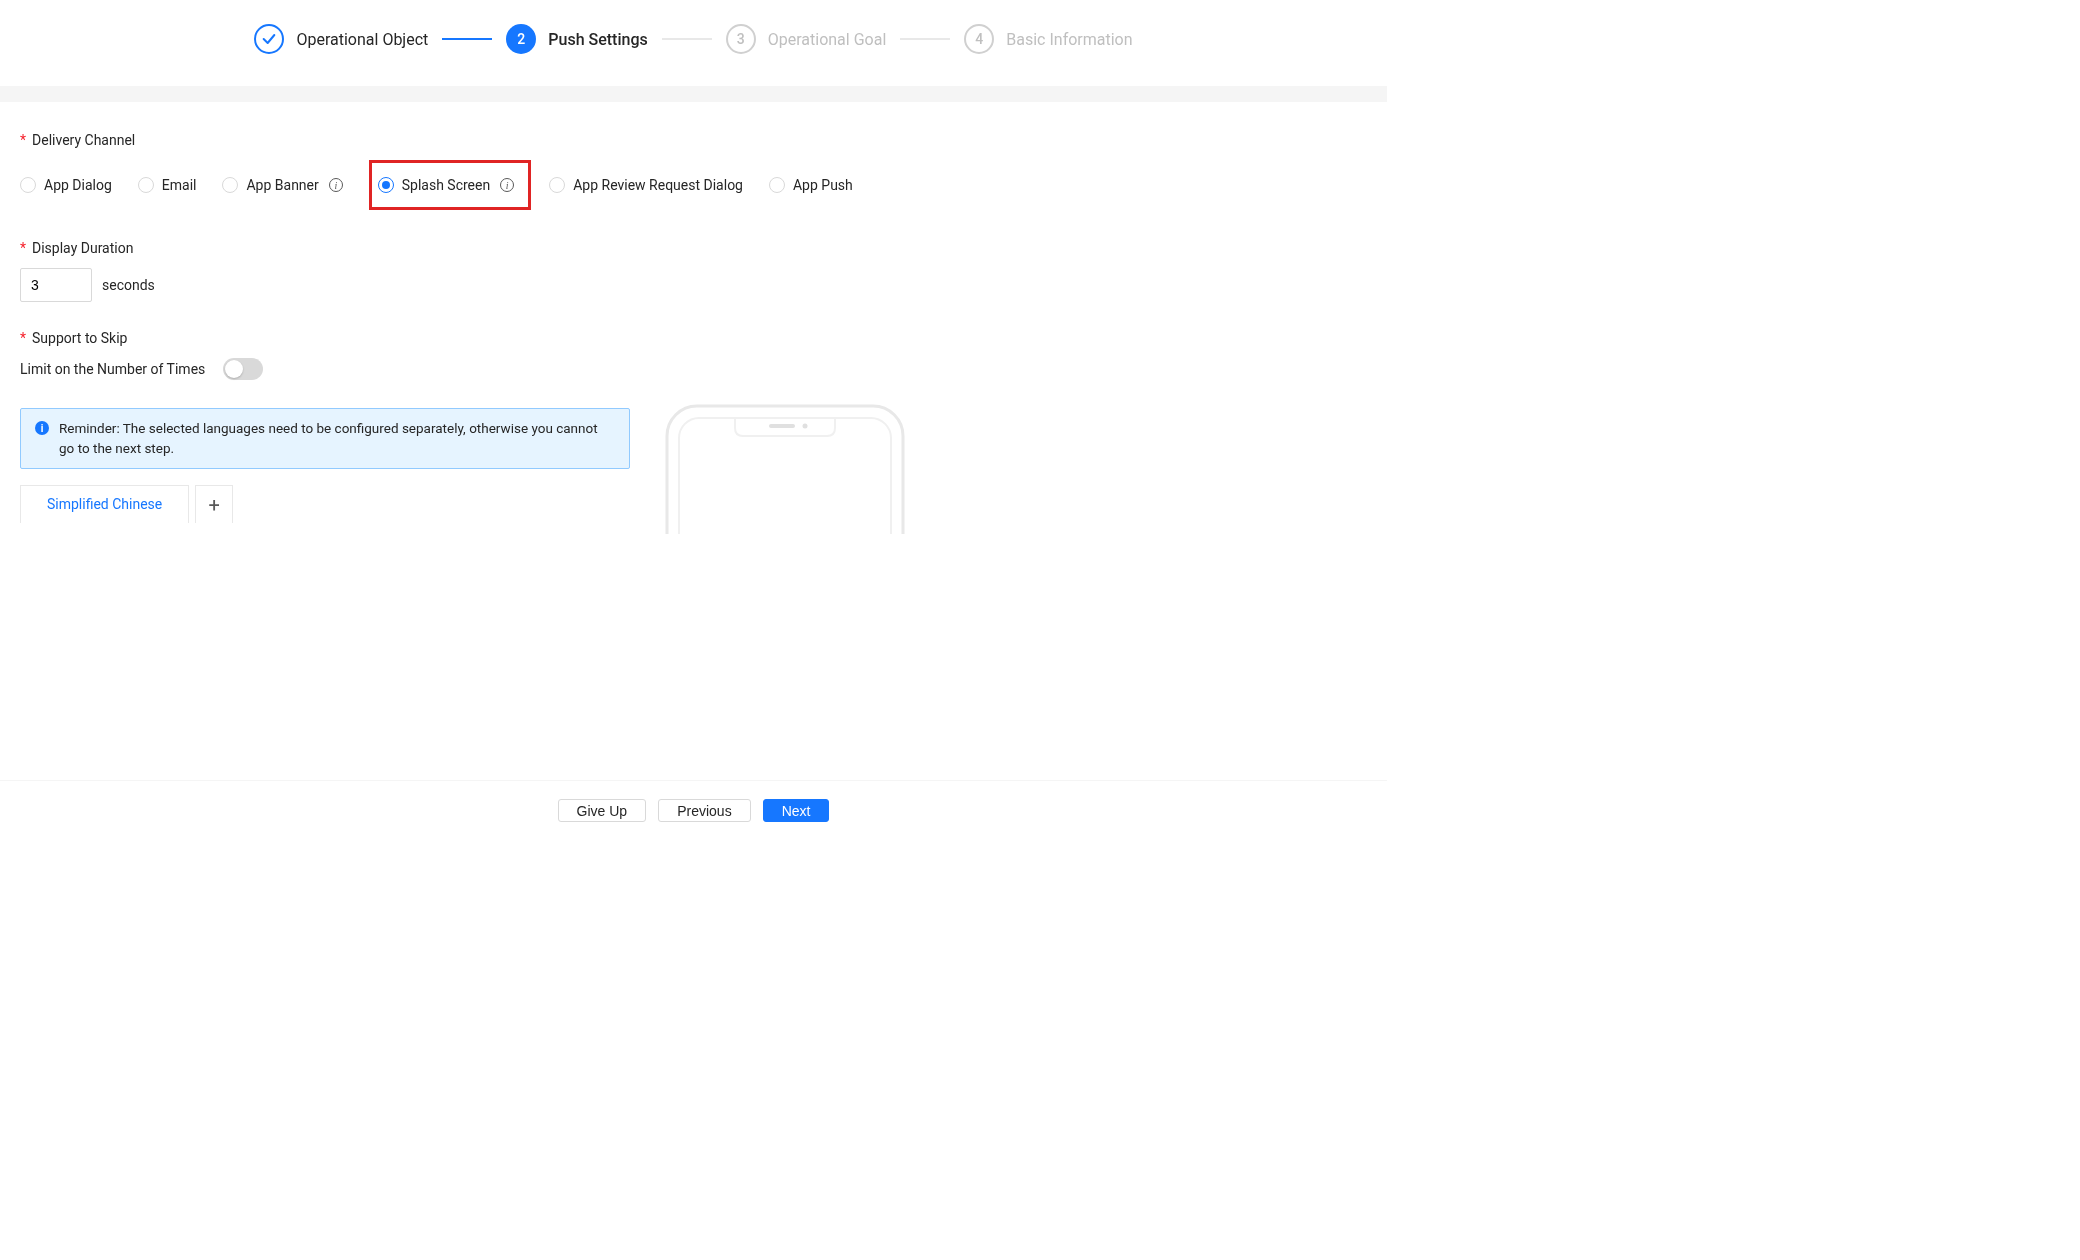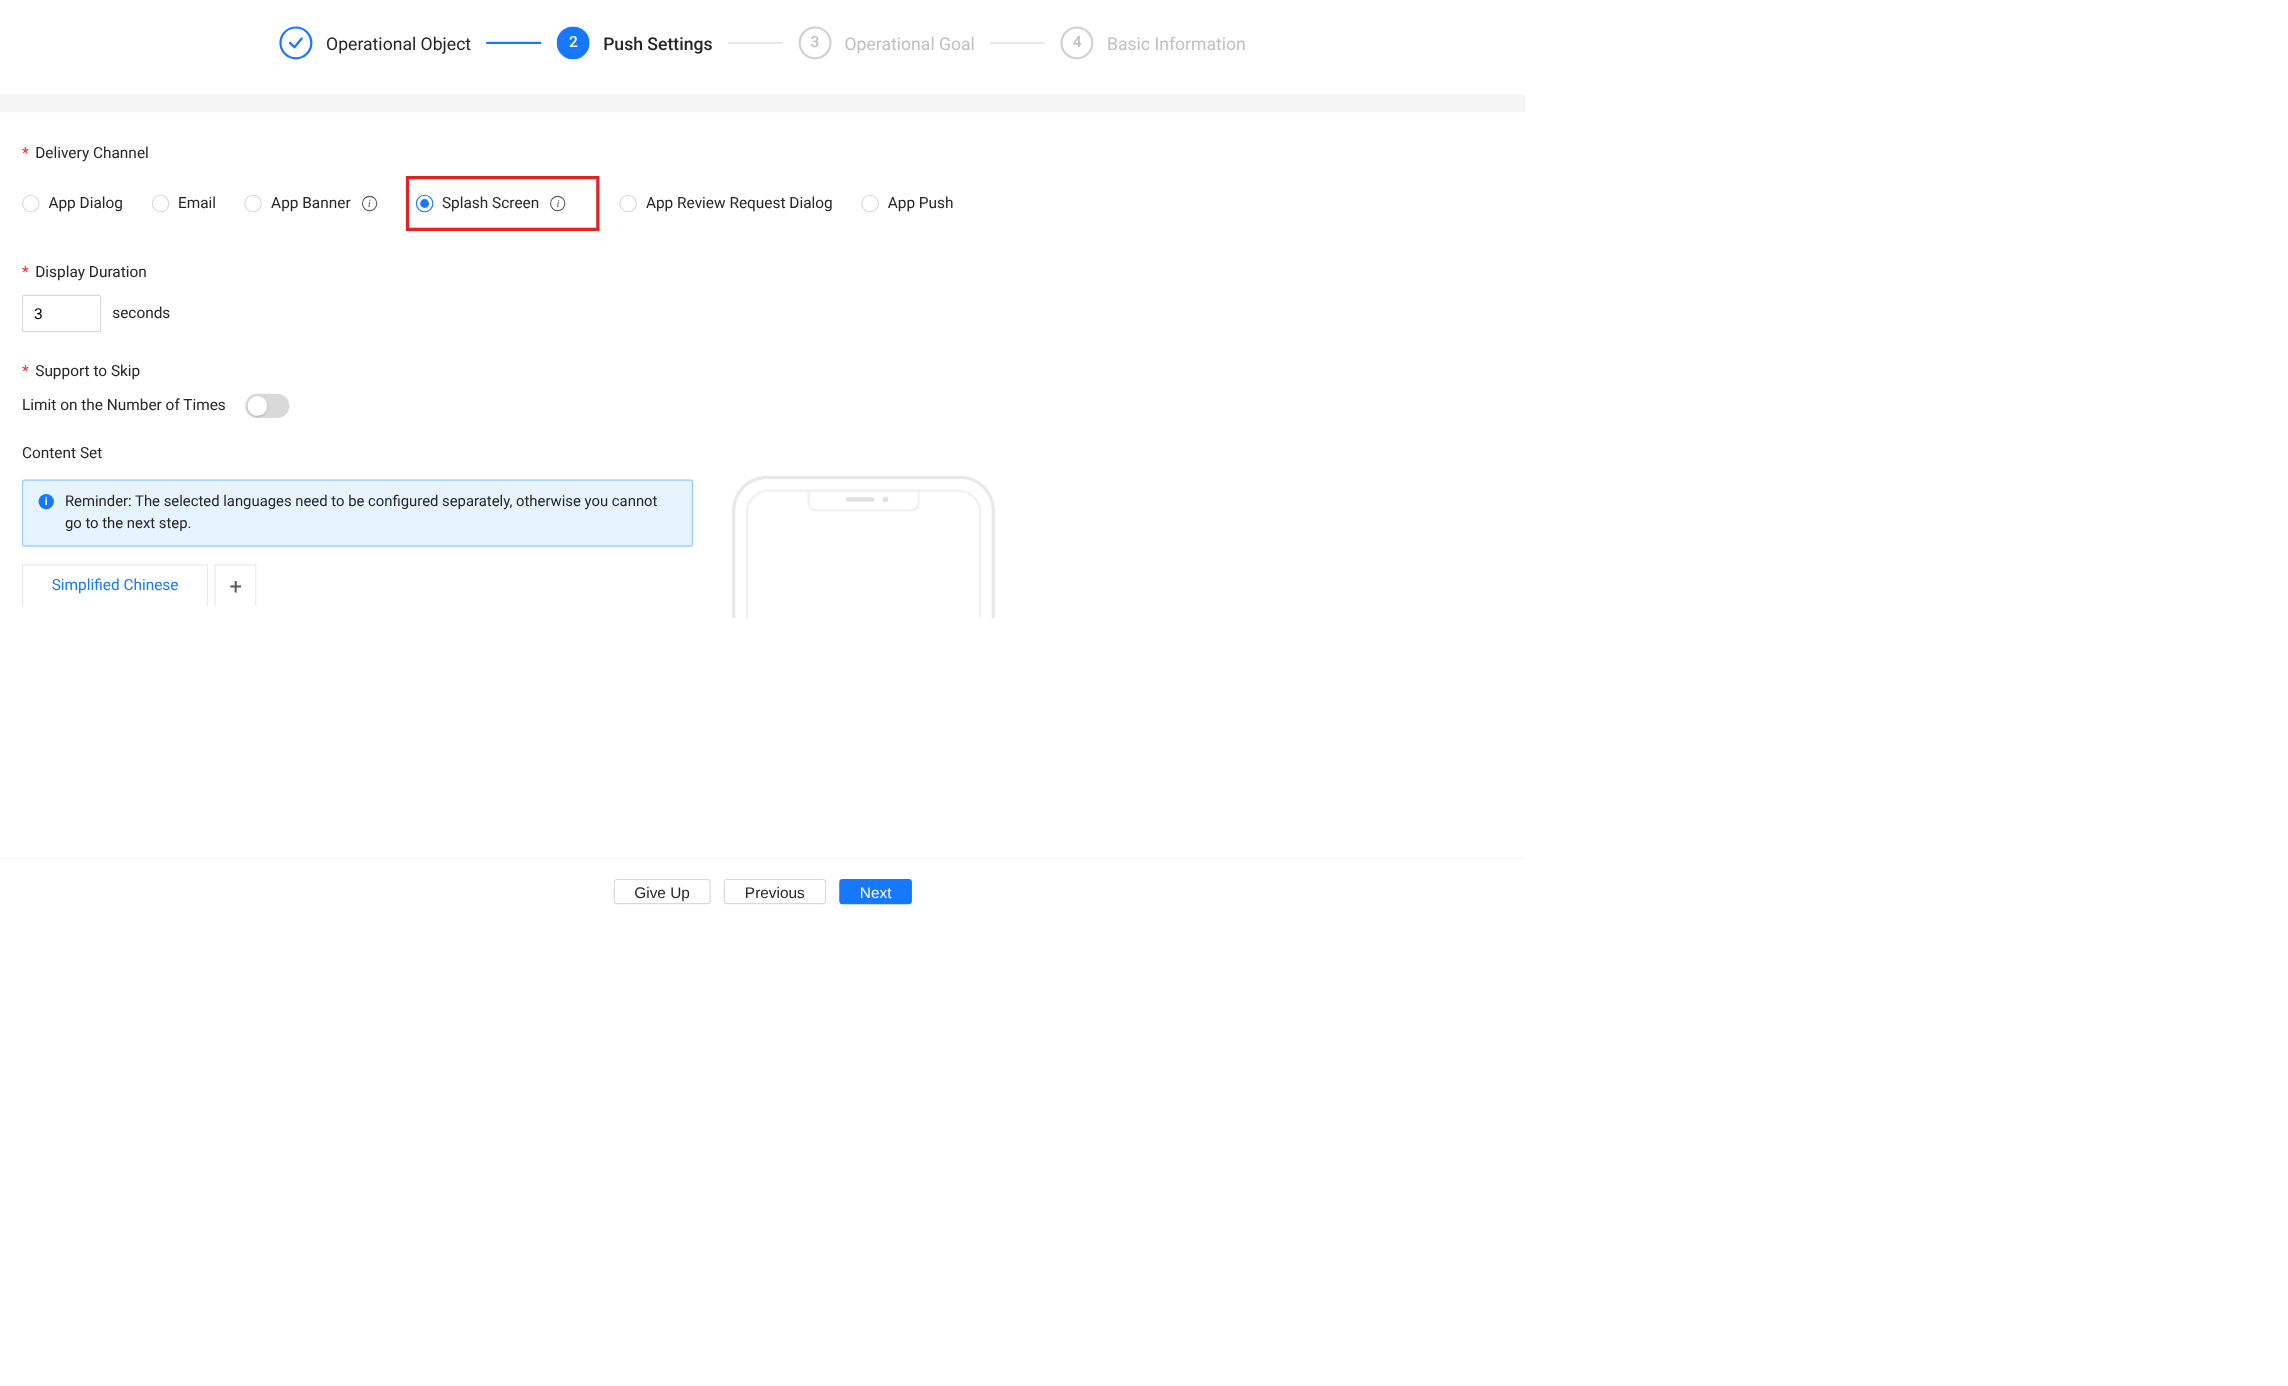--- a/index.html
+++ b/index.html
@@ -55,21 +55,21 @@
     display: inline-flex; align-items: center; justify-content: center;
     font-size: 10px; font-family: Georgia, serif; font-style: italic; color: #595959;
     margin-left: 2px;
   }
 
   .highlight-box {
     border: 3px solid #e02424; padding: 8px 10px 8px 6px;
     display: inline-flex; align-items: center;
     margin-right: 18px;
   }
-  .highlight-box .radio-item { margin-right: 18px; }
+  .highlight-box .radio-item { margin-right: 4px; }
 
   .duration-row { display: flex; align-items: center; gap: 10px; margin-bottom: 28px; }
   .duration-input {
     width: 72px; height: 34px; border: 1px solid #d9d9d9; border-radius: 2px;
     font-size: 14px; padding: 0 10px; outline: none;
   }
   .duration-unit { font-size: 14px; color: #262626; }
 
   .toggle-row { display: flex; align-items: center; gap: 18px; margin-bottom: 24px; }
   .toggle-label { font-size: 14px; color: #262626; }
@@ -226,21 +226,20 @@
     <span>Support to Skip</span>
   </div>
 
   <div class="toggle-row">
     <span class="toggle-label">Limit on the Number of Times</span>
     <span class="toggle">
       <span class="toggle-knob"></span>
     </span>
   </div>
 
-  <div class="plain-label">Content Set</div>
   <div class="content-wrap">
     <div class="content-left">
       <div class="reminder">
         <span class="reminder-icon">i</span>
         <span class="reminder-text">Reminder: The selected languages need to be configured separately, otherwise you cannot go to the next step.</span>
       </div>
       <div class="tabs">
         <div class="tab active">Simplified Chinese</div>
         <div class="tab add">
           <span>+</span>

